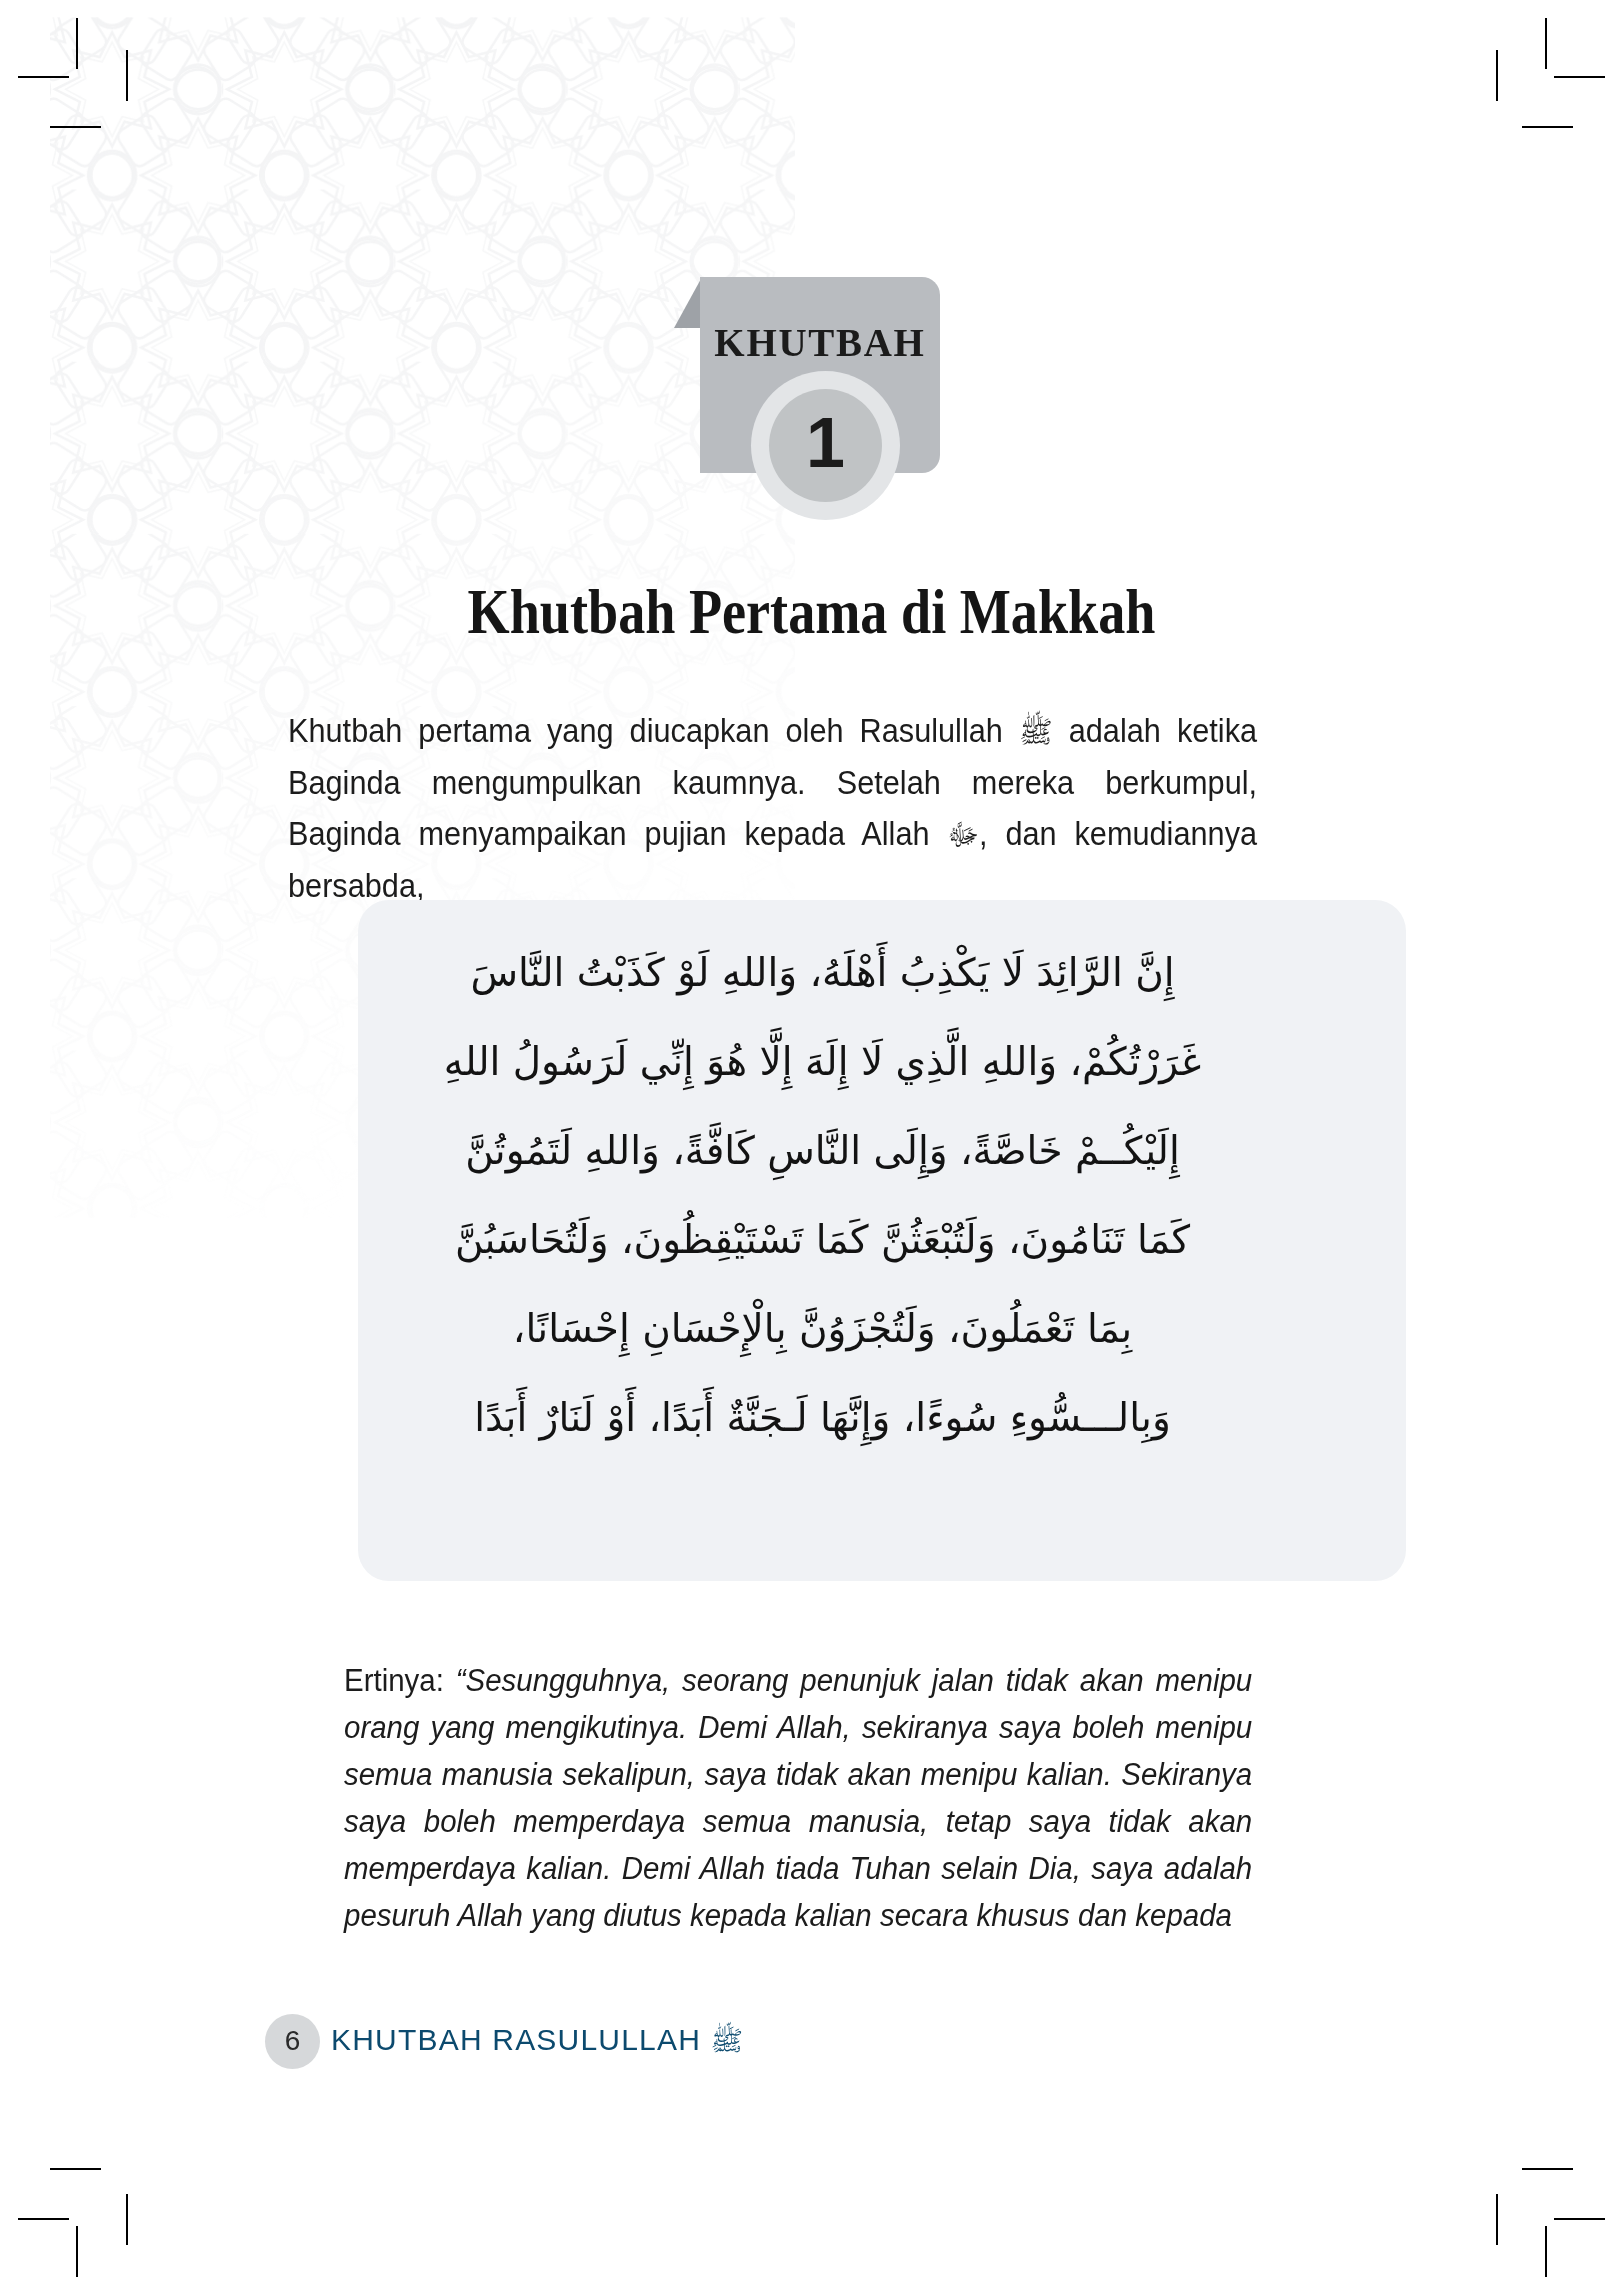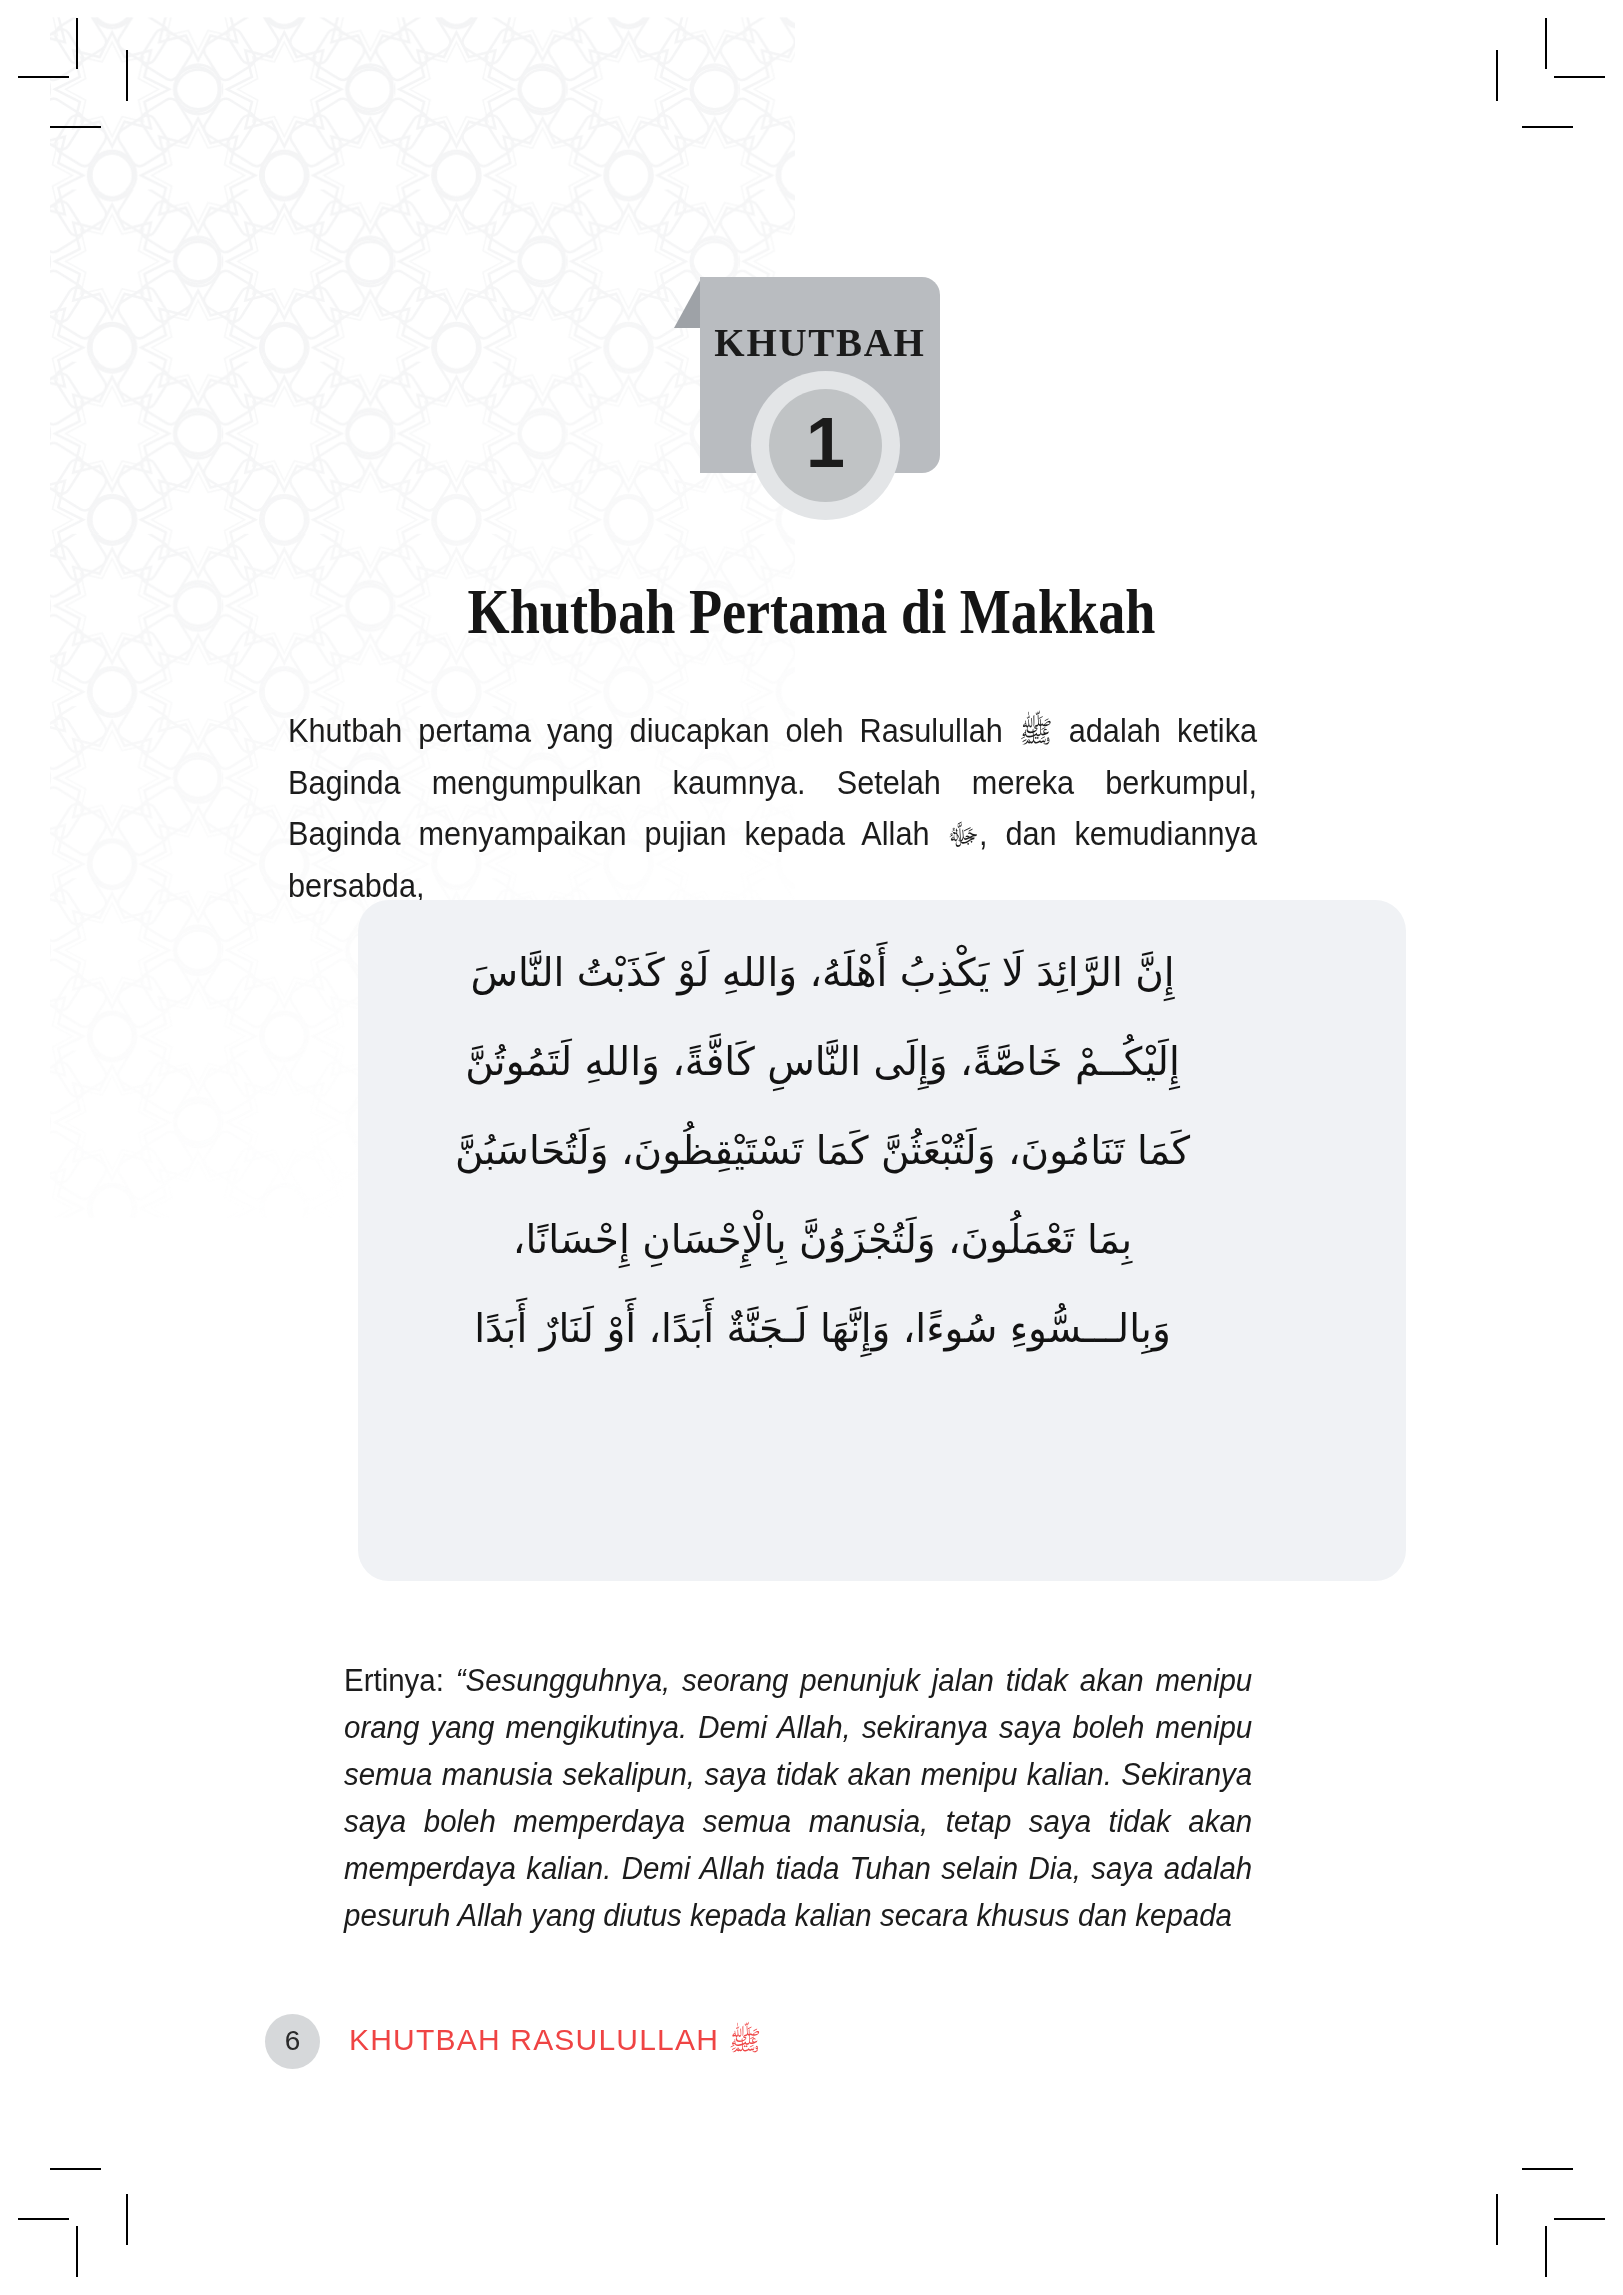--- a/index.html
+++ b/index.html
@@ -186,25 +186,25 @@
     position: absolute;
     left: 0; top: 0;
     width: 55px; height: 55px;
     line-height: 53px;
     text-align: center;
     font-size: 28px;
     color: #2a2a2a;
   }
   #footer-text {
     position: absolute;
-    left: 84px;
+    left: 66px;
     top: 9px;
     font-size: 30px;
     letter-spacing: 1.2px;
-    color: #ef4444;
+    color: #0c4a6e;
     white-space: nowrap;
   }
   #footer-text .hon { font-size: 27px; }
 </style>
 </head>
 <body>
 
 <div id="page">
 
   <svg id="watermark" viewBox="0 0 900 1450" xmlns="http://www.w3.org/2000/svg">
@@ -265,20 +265,21 @@
     </div>
   </div>
 
   <h1 id="page-title">Khutbah Pertama di Makkah</h1>
 
   <p id="intro"><span>Khutbah pertama yang diucapkan oleh Rasulullah </span><span class="hon">ﷺ</span><span> adalah ketika Baginda mengumpulkan kaumnya. Setelah mereka berkumpul, Baginda menyampaikan pujian kepada Allah </span><span class="hon">ﷻ</span><span>, dan kemudiannya bersabda,</span></p>
 
   <div id="arabic-box">
     <div id="arabic-text">
       <div>إِنَّ الرَّائِدَ لَا يَكْذِبُ أَهْلَهُ، وَاللهِ لَوْ كَذَبْتُ النَّاسَ</div>
+      <div>غَرَرْتُكُمْ، وَاللهِ الَّذِي لَا إِلَهَ إِلَّا هُوَ إِنِّي لَرَسُولُ اللهِ</div>
       <div>إِلَيْكُــمْ خَاصَّةً، وَإِلَى النَّاسِ كَافَّةً، وَاللهِ لَتَمُوتُنَّ</div>
       <div>كَمَا تَنَامُونَ، وَلَتُبْعَثُنَّ كَمَا تَسْتَيْقِظُونَ، وَلَتُحَاسَبُنَّ</div>
       <div>بِمَا تَعْمَلُونَ، وَلَتُجْزَوُنَّ بِالْإِحْسَانِ إِحْسَانًا،</div>
       <div>وَبِالـــسُّوءِ سُوءًا، وَإِنَّهَا لَـجَنَّةٌ أَبَدًا، أَوْ لَنَارٌ أَبَدًا</div>
     </div>
   </div>
 
   <p id="translation"><span class="lead">Ertinya: </span><span class="quote">“Sesungguhnya, seorang penunjuk jalan tidak akan menipu orang yang mengikutinya. Demi Allah, sekiranya saya boleh menipu semua manusia sekalipun, saya tidak akan menipu kalian. Sekiranya saya boleh memperdaya semua manusia, tetap saya tidak akan memperdaya kalian. Demi Allah tiada Tuhan selain Dia, saya adalah pesuruh Allah yang diutus kepada kalian secara khusus dan kepada</span></p>
 
   <div id="footer">

